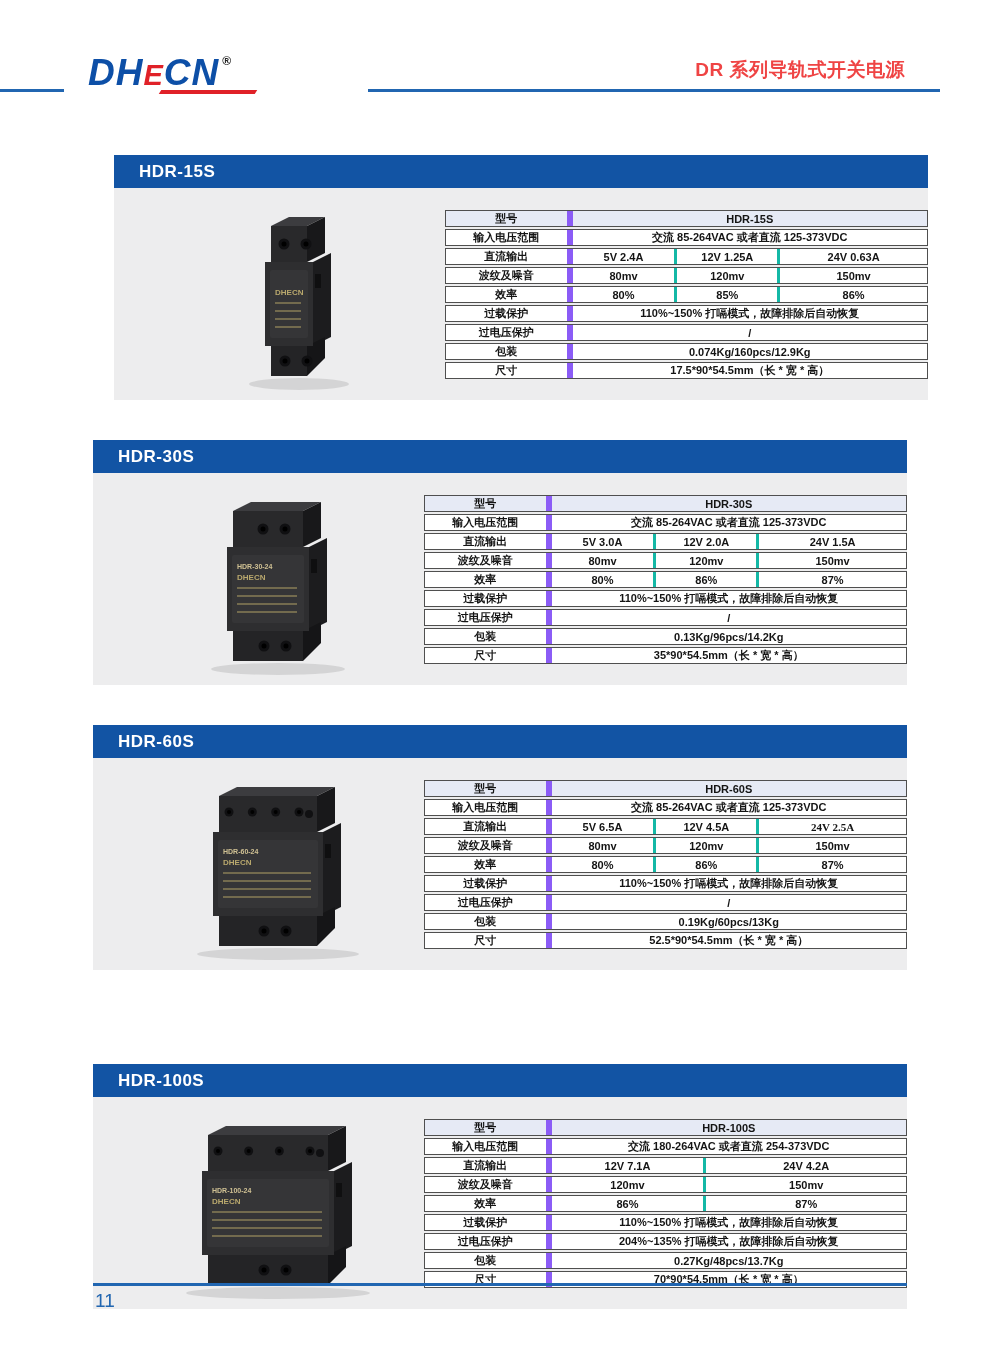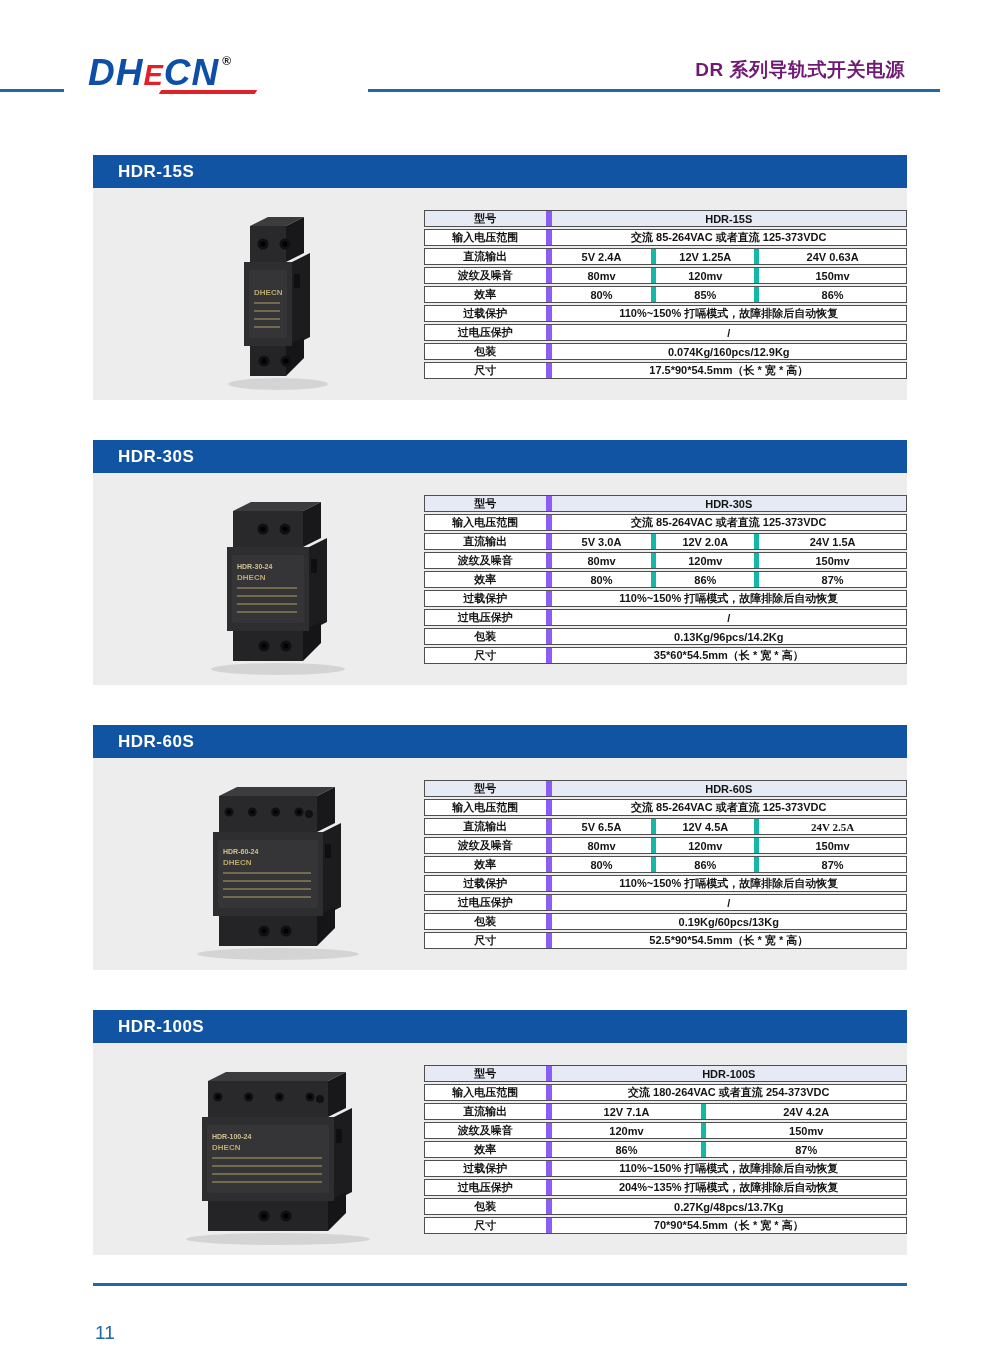--- a/index.html
+++ b/index.html
@@ -9,44 +9,44 @@
   
   .hdr-dash{position:absolute;left:0;top:89px;width:64px;height:3px;background:#2166b1;}
   .hdr-line{position:absolute;left:368px;top:89px;width:572px;height:3px;background:#2166b1;}
   .logo{position:absolute;left:88px;top:52px;display:flex;align-items:flex-start;white-space:nowrap;}
   .logo-en{position:relative;font-style:italic;font-weight:bold;font-size:37px;line-height:42px;letter-spacing:1px;}
   .logo-en .blue{color:#0d4fa7;}
   .logo-en .red{color:#e02128;font-size:29px;}
   .logo-swoosh{position:absolute;left:72px;bottom:2px;width:96px;height:4px;background:#e02128;transform:skewX(-32deg);}
   .logo-reg{font-size:12px;color:#222;margin:2px 3px 0 3px;font-weight:bold;}
   .logo-zh{font-weight:bold;font-size:31px;color:#101010;line-height:44px;letter-spacing:1px;}
-  .page-title{position:absolute;top:57px;right:95px;font-size:19px;font-weight:bold;color:#701a75;letter-spacing:0.5px;}
+  .page-title{position:absolute;top:57px;right:95px;font-size:19px;font-weight:bold;color:#ef4444;letter-spacing:0.5px;}
 
   
   .section{position:absolute;left:93px;width:814px;}
-  .s0{top:155px;} .s1{top:440px;} .s2{top:725px;} .s3{top:1010px;}
+  .s0{top:155px;margin-left:21px;} .s1{top:440px;} .s2{top:725px;} .s3{top:1064px;}
   .bar{height:33px;background:#1254a4;color:#ffffff;font-weight:bold;font-size:17px;
        line-height:33px;padding-left:25px;box-sizing:border-box;letter-spacing:0.5px;}
   .panel{position:relative;height:212px;background:#ededee;}
   .product{position:absolute;left:28px;top:6px;width:310px;height:202px;
            display:flex;align-items:center;justify-content:center;}
 
   .spec{position:absolute;left:331px;top:22px;width:483px;display:flex;flex-direction:column;gap:2px;}
   .trow{display:flex;height:17px;box-sizing:border-box;background:#ffffff;border:1px solid #4f4f4f;}
   .trow.first{background:#e6eaf5;}
   .tlabel{width:26.3%;display:flex;align-items:center;justify-content:center;
           font-size:11px;font-weight:bold;color:#141414;border-right:6px solid #8b5cf6;box-sizing:border-box;}
   .tvals{flex:1;display:flex;}
   .tcell{display:flex;align-items:center;justify-content:center;font-size:11px;font-weight:bold;
-         color:#141414;box-sizing:border-box;border-right:5px solid #14b8a6;overflow:hidden;white-space:nowrap;}
+         color:#141414;box-sizing:border-box;border-right:3px solid #14b8a6;overflow:hidden;white-space:nowrap;}
   .tcell:last-child{border-right:none;}
 
   
   .footer-line{position:absolute;left:93px;top:1283px;width:814px;height:3px;background:#2166b1;}
-  .footer{position:absolute;left:95px;top:1291px;width:860px;display:flex;align-items:center;margin-top:32px;}
+  .footer{position:absolute;left:95px;top:1291px;width:860px;display:flex;align-items:center;}
   .page-num{color:#2166b1;font-size:19px;font-weight:normal;margin-right:14px;line-height:1;}
   .footer-info{font-size:11.5px;font-weight:bold;color:#161616;}
   .footer-info span{margin-right:16px;}
 </style>
 </head>
 <body>
 
 <div class="page">
 
   <div class="hdr-dash"></div>
@@ -234,21 +234,21 @@
           </div>
           <div class="trow">
             <div class="tlabel">包装</div>
             <div class="tvals">
               <div class="tcell" style="width: 100%;">0.13Kg/96pcs/14.2Kg</div>
             </div>
           </div>
           <div class="trow">
             <div class="tlabel">尺寸</div>
             <div class="tvals">
-              <div class="tcell" style="width: 100%;">35*60*54.5mm（长 * 宽 * 高）</div>
+              <div class="tcell" style="width: 100%;">35*90*54.5mm（长 * 宽 * 高）</div>
             </div>
           </div>
         </div>
     </div>
   </div>
 
   <div class="section s2">
     <div class="bar"><span>HDR-60S</span></div>
     <div class="panel">
       <div class="product">

